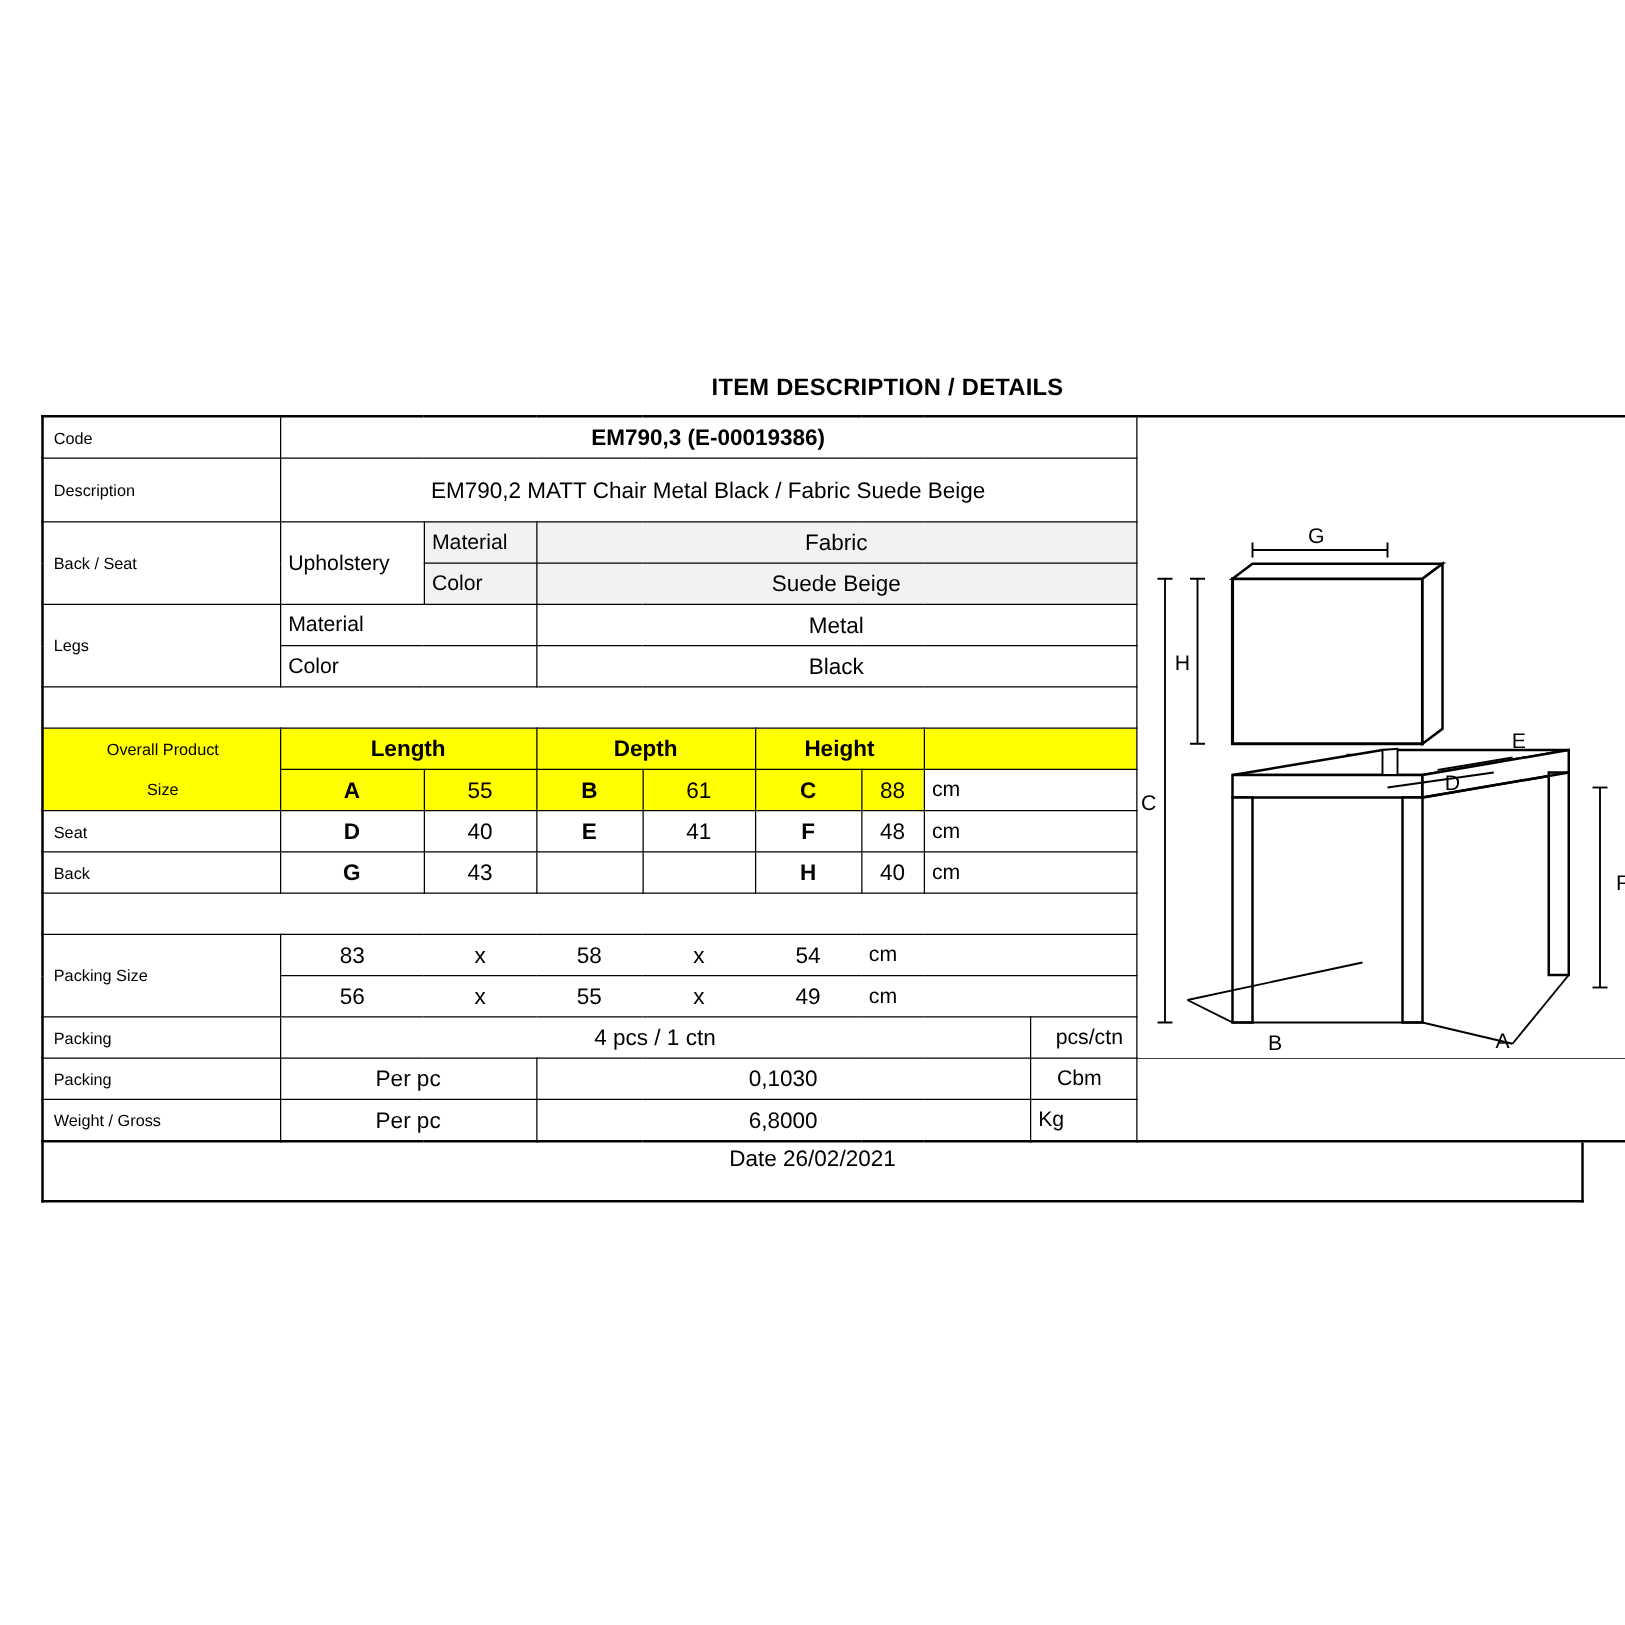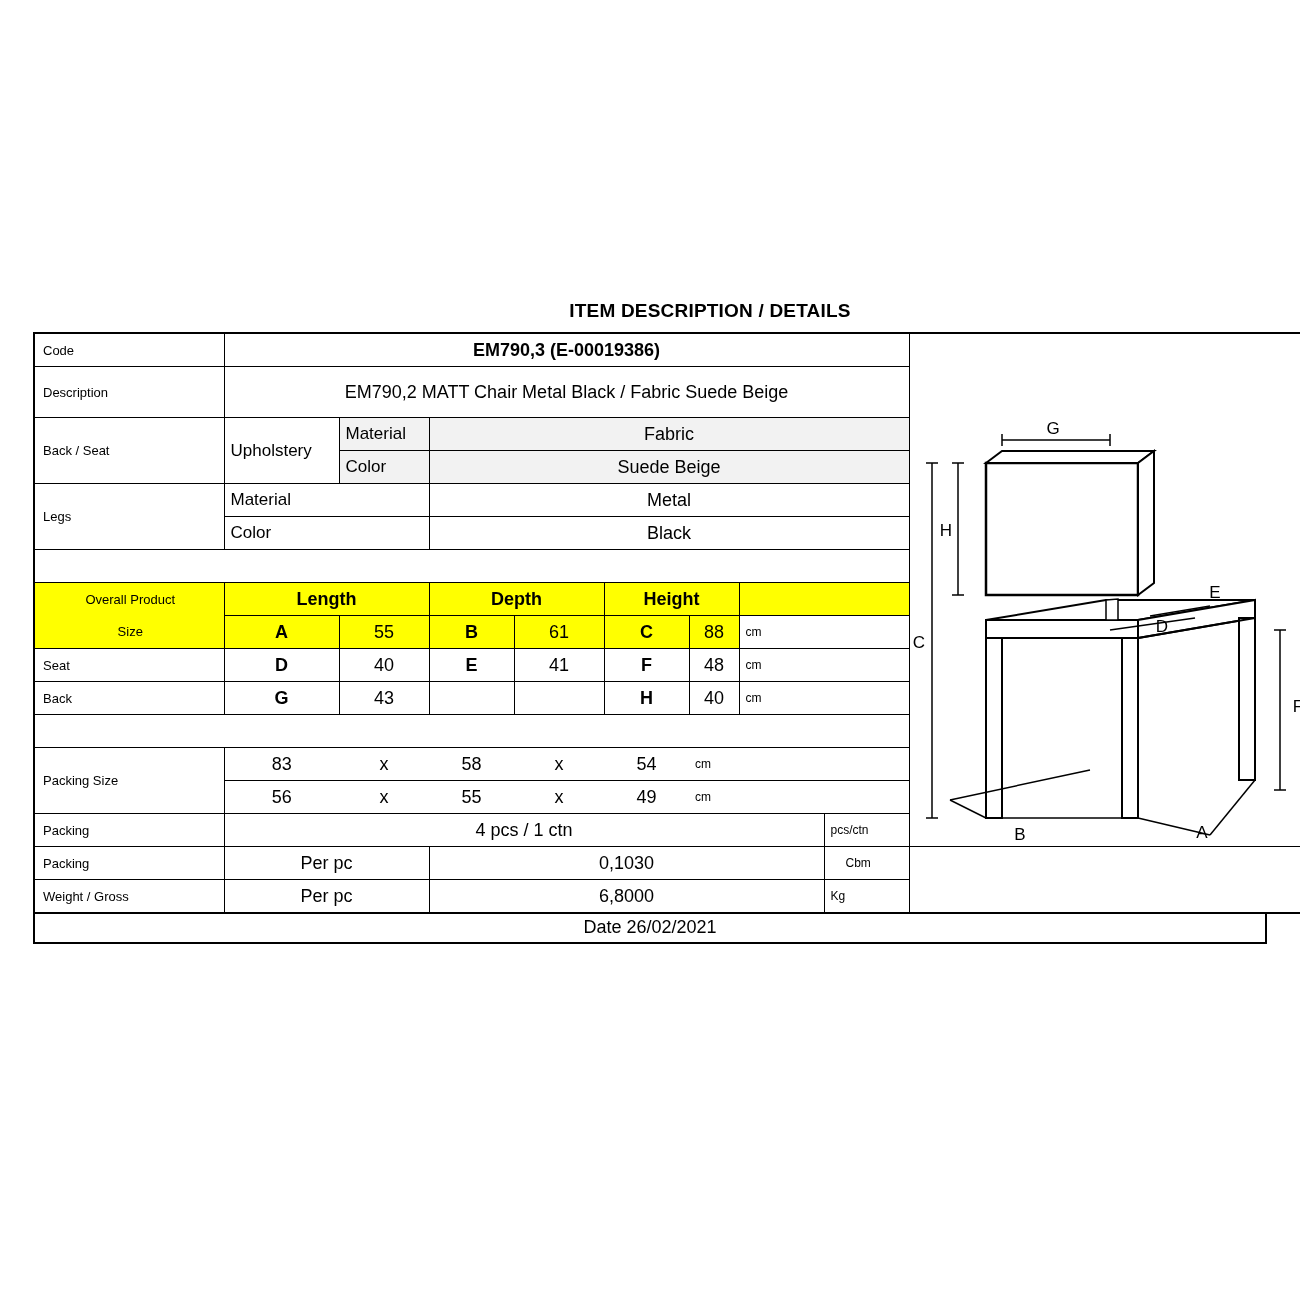--- a/index.html
+++ b/index.html
@@ -78,27 +78,27 @@
     position: absolute;
     left: 0;
     top: 86px;
     width: 100%;
     height: 460px;
   }
   .spacer-row td { height: 16px; }
   .datebar {
     text-align: center;
     font-size: 18px;
-    padding: 3px 0 4px 0;
+    padding: 3px 0 22px 0;
     border: 2.5px solid #000;
     border-top: none;
     box-sizing: border-box;
     width: 1234px;
   }
-  .small { font-size: 12px; }
+  .small { font-size: 17px; }
 </style>
 </head>
 <body>
 
 <div class="sheet">
 
   <div class="title">ITEM DESCRIPTION / DETAILS</div>
 
   <table class="spec outer">
     <colgroup>
@@ -272,21 +272,21 @@
       <td class="ctr nb-l nb-r">x</td>
       <td class="ctr nb-l nb-r">55</td>
       <td class="ctr nb-l nb-r">x</td>
       <td class="ctr nb-l nb-r">49</td>
       <td class="ctr nb-l small" colspan="3" style="text-align:left;padding-left:6px">cm</td>
     </tr>
 
     <tr>
       <td class="lbl">Packing</td>
       <td class="ctr" colspan="7">4 pcs / 1 ctn</td>
-      <td class="small" style="padding-left:6px">pcs/ctn</td>
+      <td class="small" style="padding-left:20px">pcs/ctn</td>
     </tr>
 
     <tr>
       <td class="lbl">Packing</td>
       <td class="ctr" colspan="2">Per pc</td>
       <td class="ctr" colspan="5">0,1030</td>
       <td class="small" style="padding-left:21px">Cbm</td>
     </tr>
 
     <tr>

